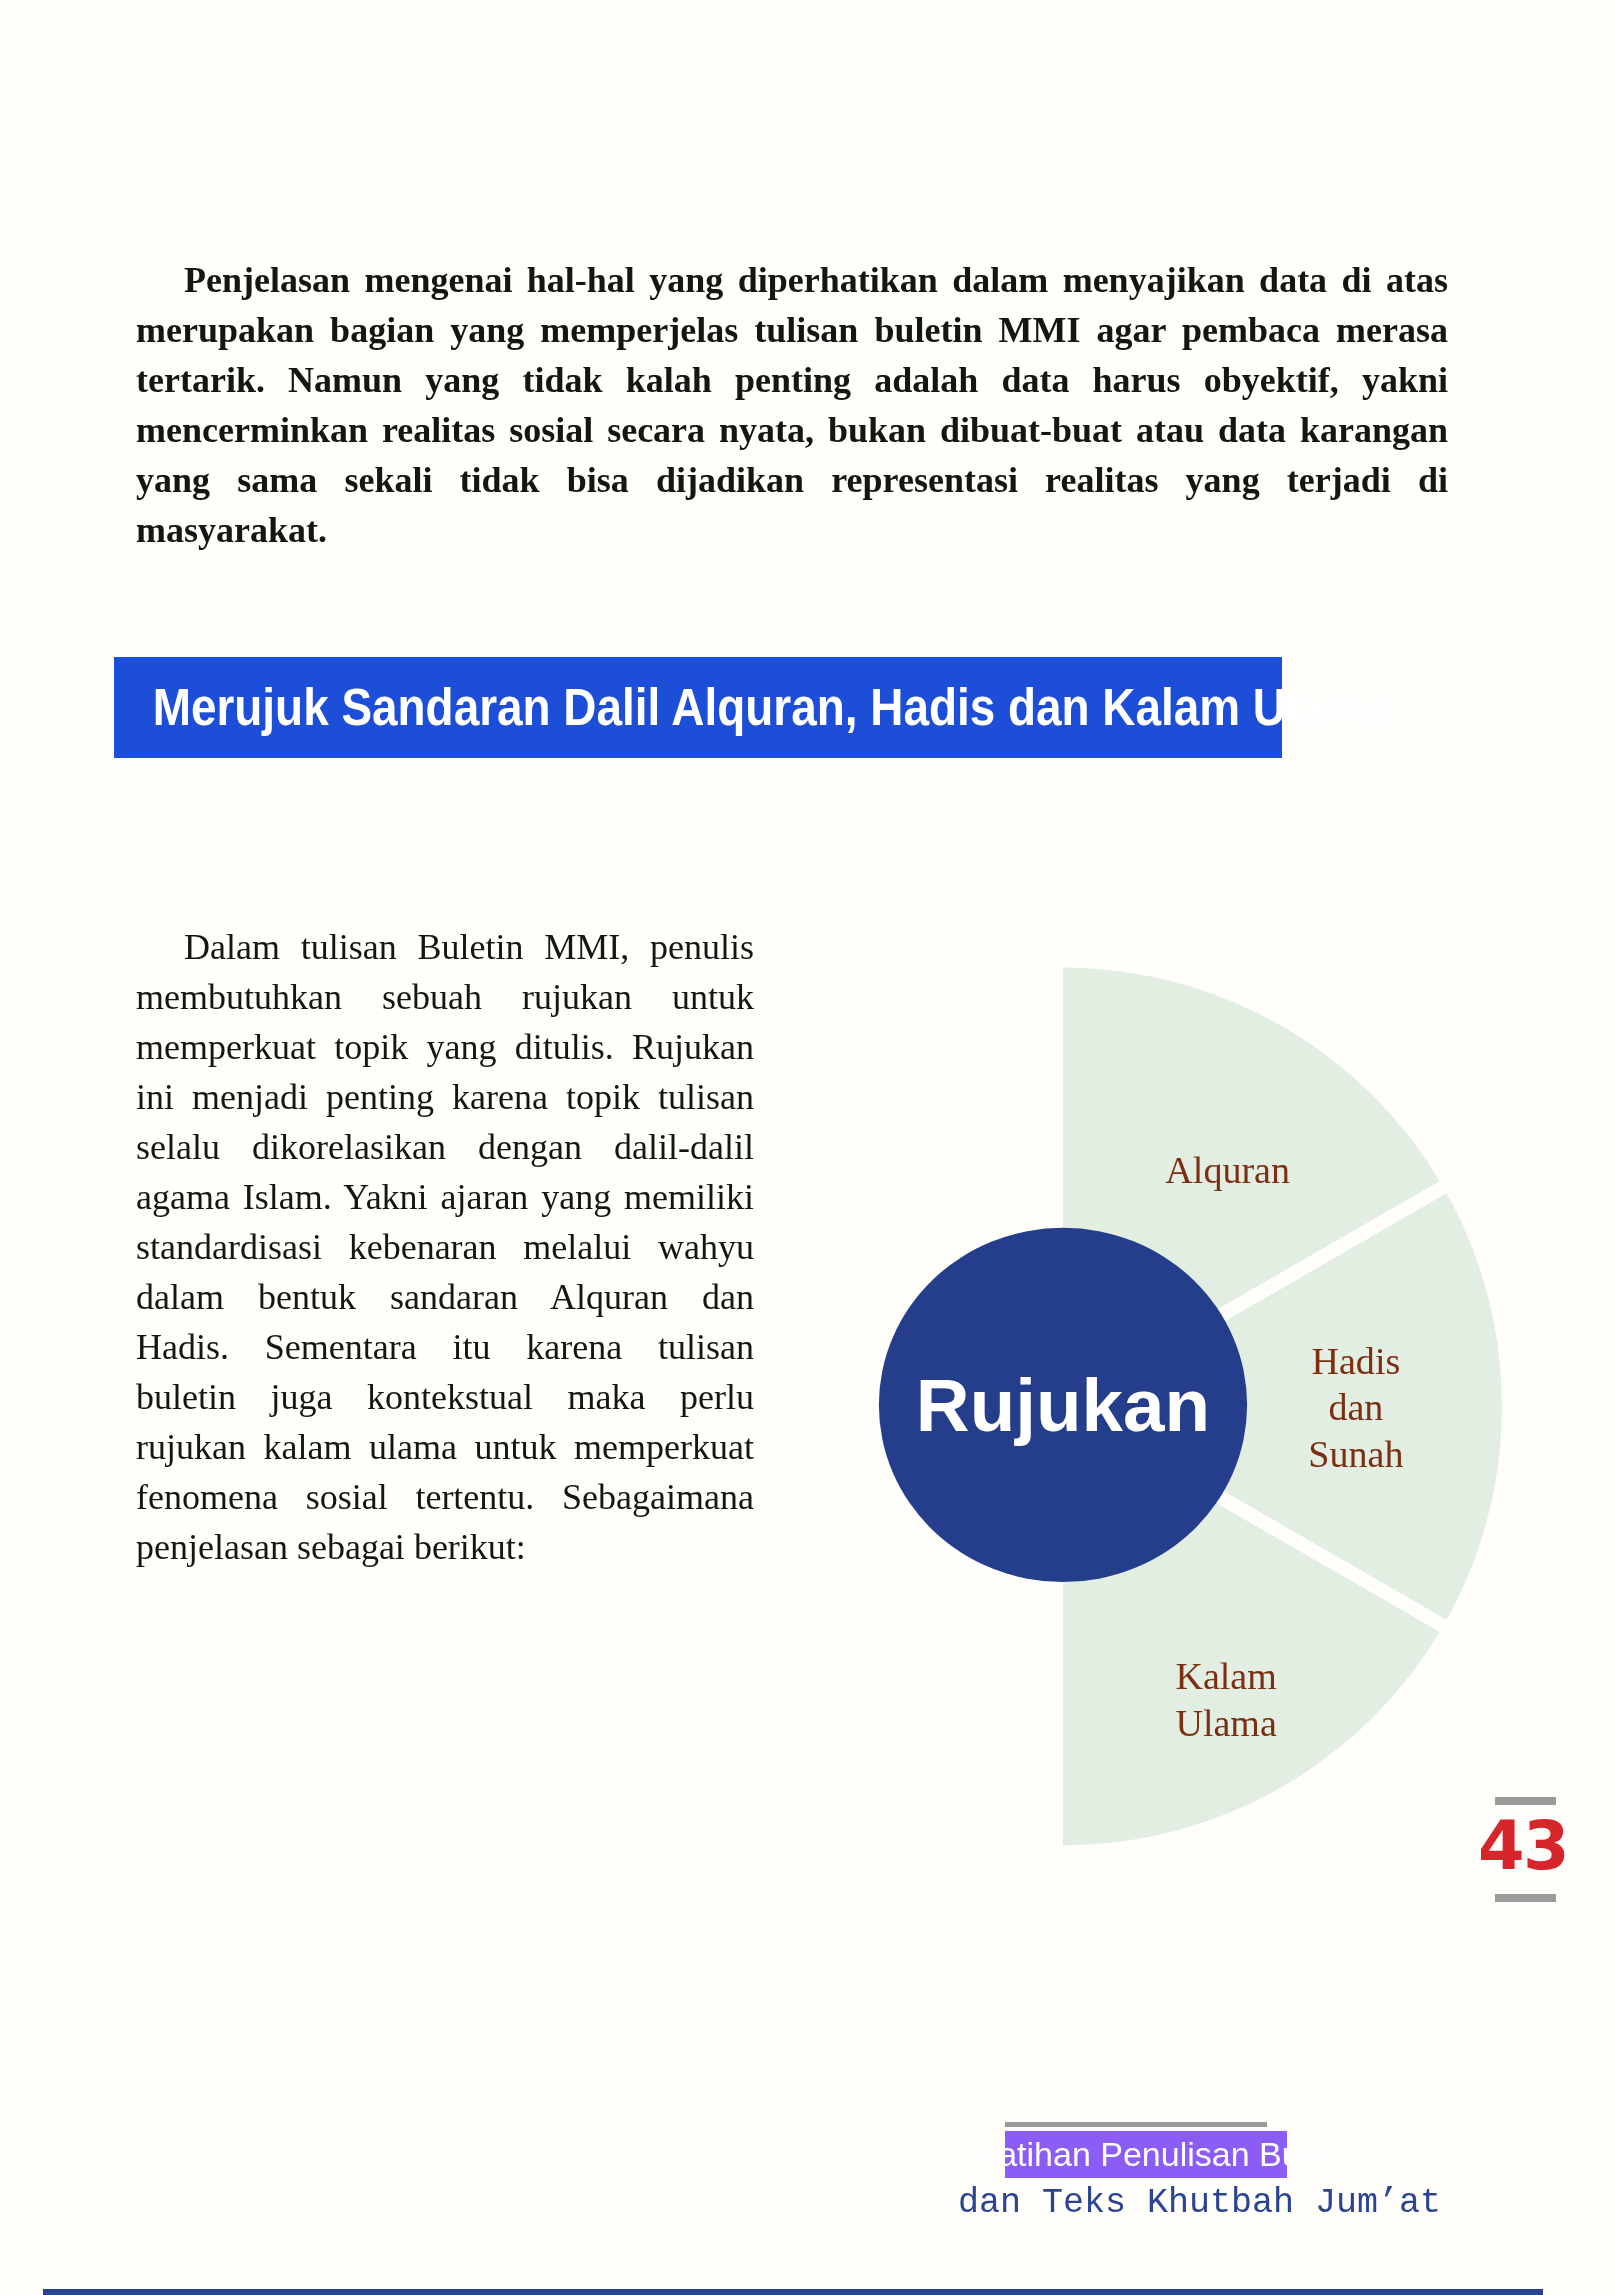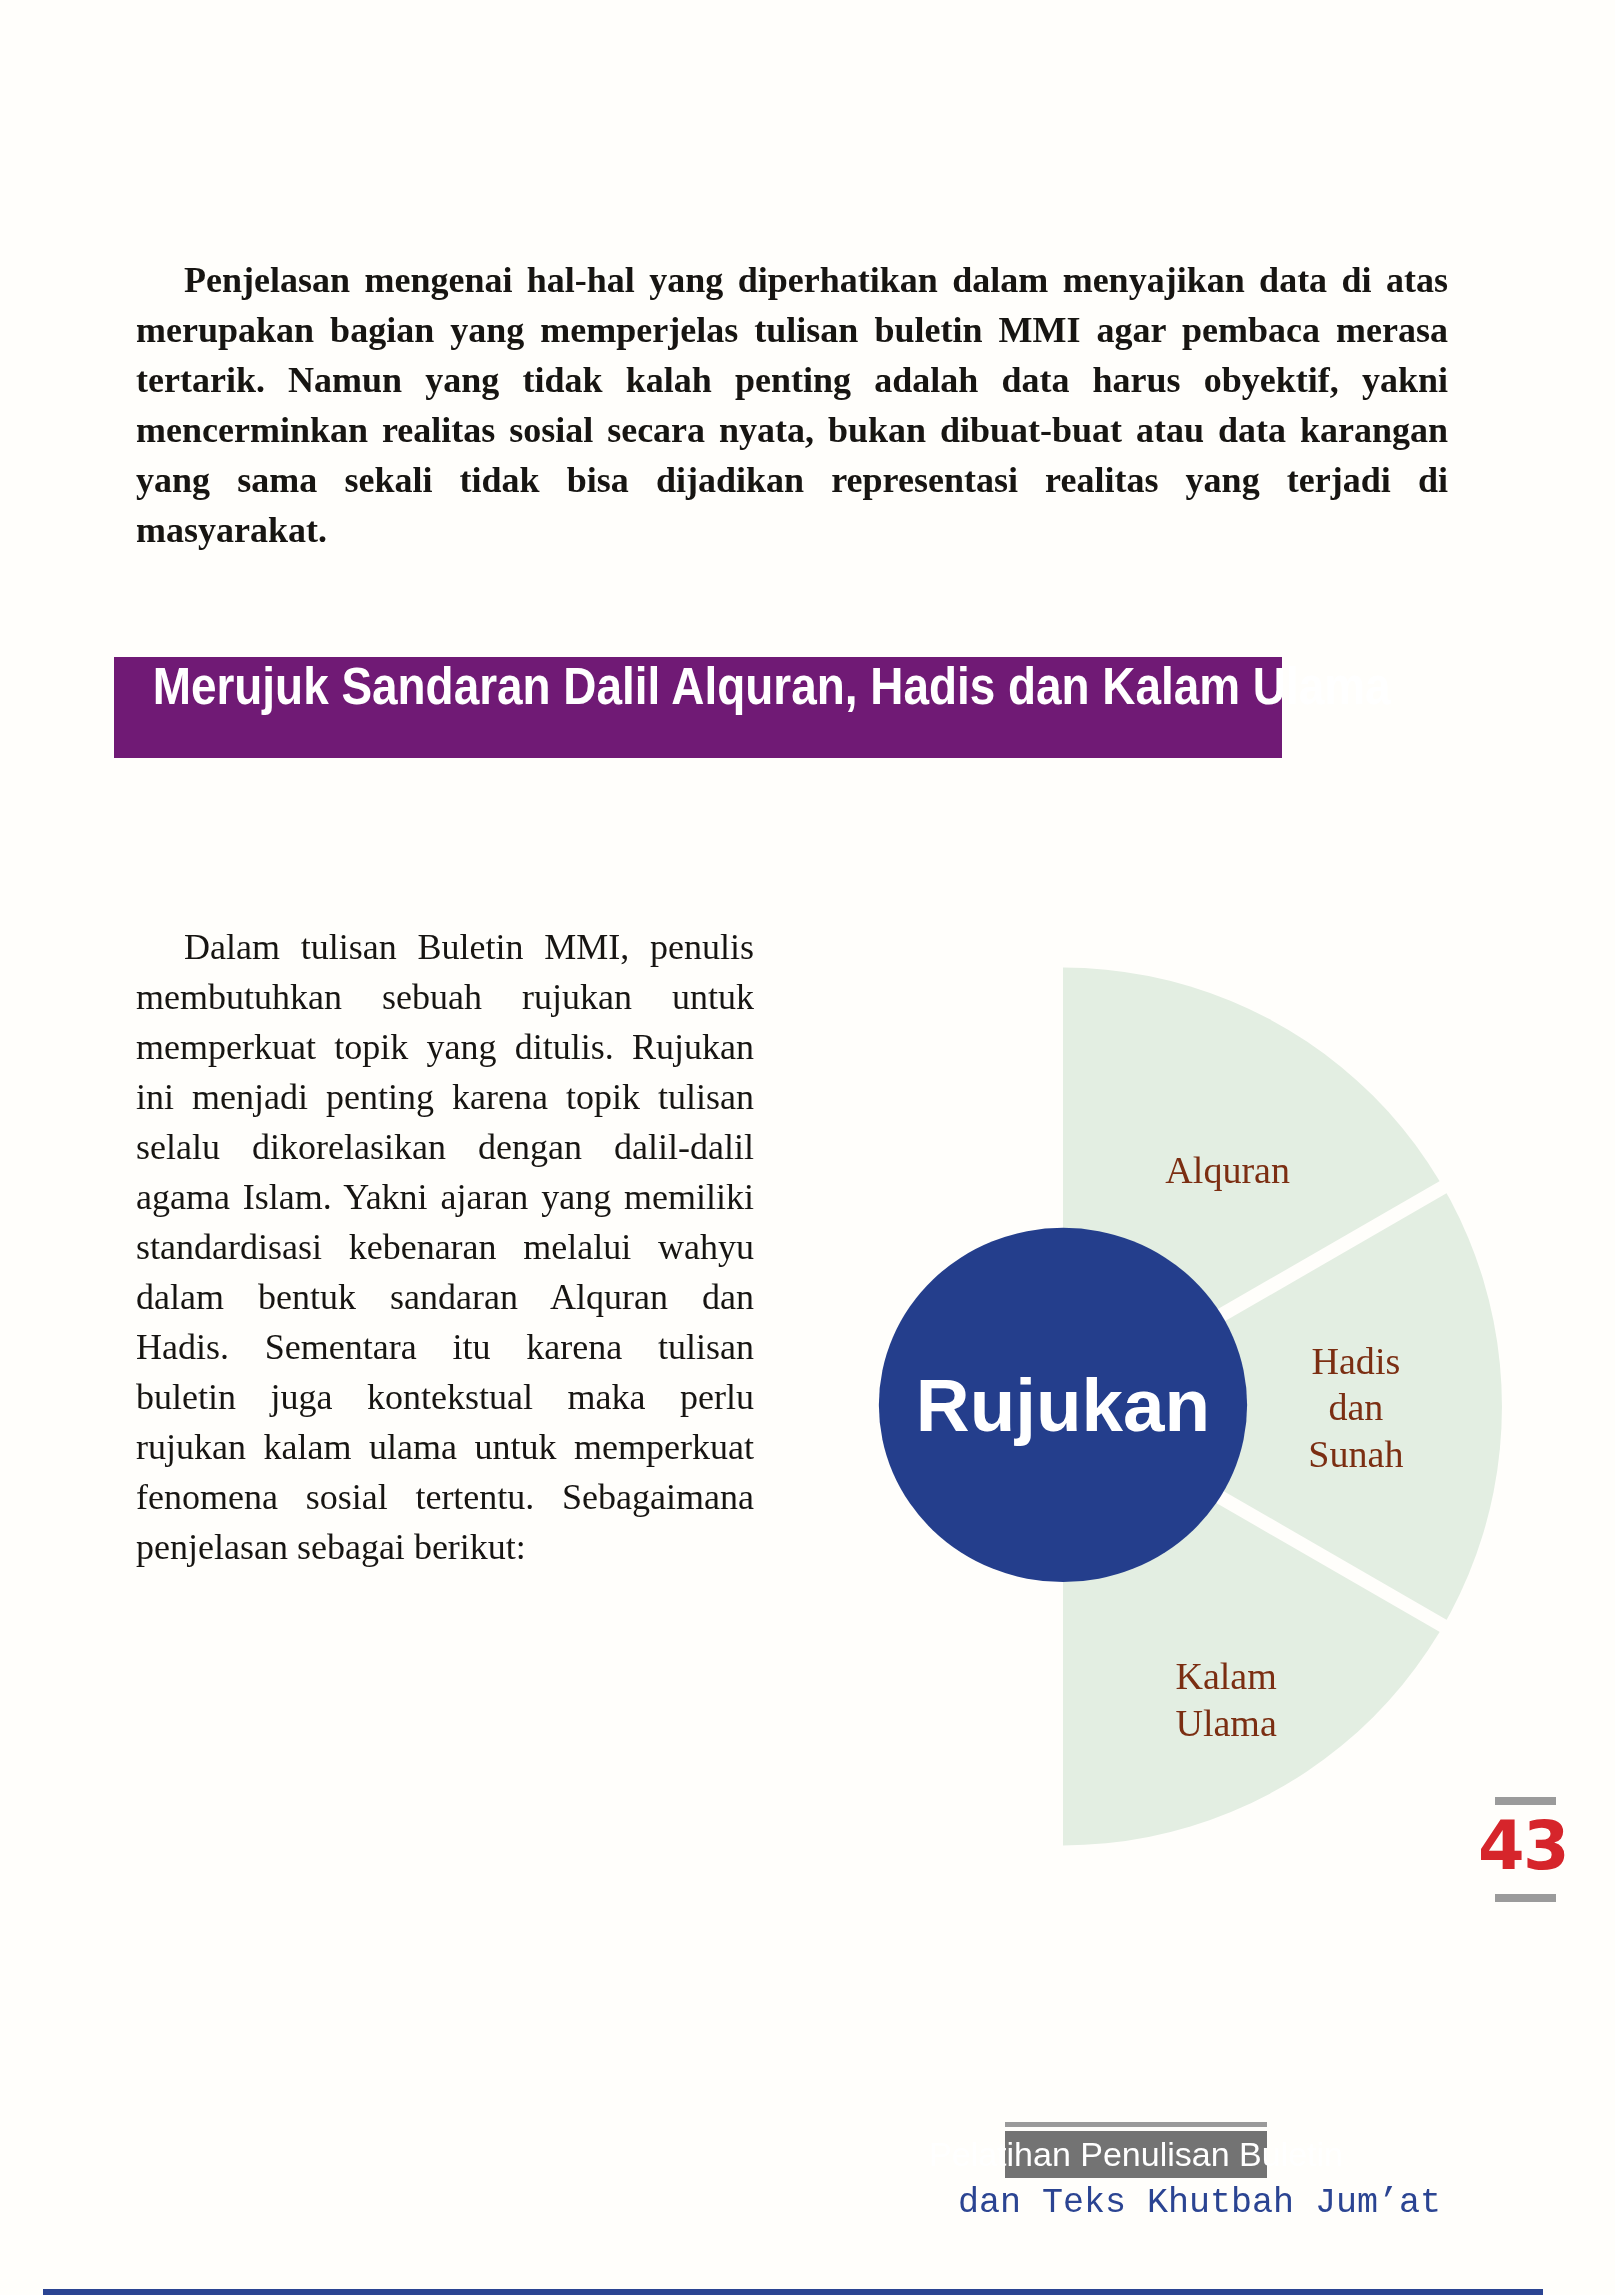--- a/index.html
+++ b/index.html
@@ -12,21 +12,21 @@
   .para{
     position:absolute;
     font-size:36px;line-height:50px;
     text-align:justify;text-justify:inter-word;
     color:#171512;
   }
   #para-top{left:136px;top:219px;width:1312px;text-indent:48px;font-weight:bold;}
   #para-body{left:136px;top:886px;width:618px;text-indent:48px;}
   #section-banner{
     position:absolute;left:114px;top:657px;width:1168px;height:101px;
-    background:#701a75;display:flex;align-items:flex-start;
+    background:#1d4ed8;display:flex;align-items:center;
   }
   #section-banner .banner-text{
     font-family:"Liberation Sans","DejaVu Sans",sans-serif;
     font-weight:bold;color:#ffffff;font-size:51px;letter-spacing:0px;
     transform:scaleX(0.9);transform-origin:left center;
     padding-left:43px;white-space:nowrap;
   }
   #diagram-svg{position:absolute;left:847px;top:952px;}
   .seg-label{
     font-family:"Liberation Serif","DejaVu Serif",serif;
@@ -39,21 +39,21 @@
   .pagenum-bar{position:absolute;width:61px;height:7.8px;background:#9b9b9b;}
   #pagenum{
     position:absolute;left:1475px;top:1807px;width:96px;
     text-align:center;
     font-family:"DejaVu Sans","Liberation Sans",sans-serif;
     font-weight:800;font-size:67px;color:#d6252b;letter-spacing:-1.6px;
   }
   #footer-rule{position:absolute;left:1005px;top:2122px;width:262px;height:5.4px;background:#9a9a9a;}
   #footer-box{
     position:absolute;left:1005px;top:2131px;width:262px;height:47px;
-    background:#737373;display:flex;align-items:center;justify-content:center;
+    background:#8b5cf6;display:flex;align-items:center;justify-content:center;padding-left:20px;
   }
   #footer-box .footer-line1{
     font-family:"Liberation Sans","DejaVu Sans",sans-serif;
     color:#ffffff;font-size:34px;white-space:nowrap;
   }
   #footer-line2{
     position:absolute;left:958px;top:2183px;width:282px;
     text-align:center;
     font-family:Liberation Mono, monospace;
     color:#2b4492;font-size:35px;white-space:nowrap;

